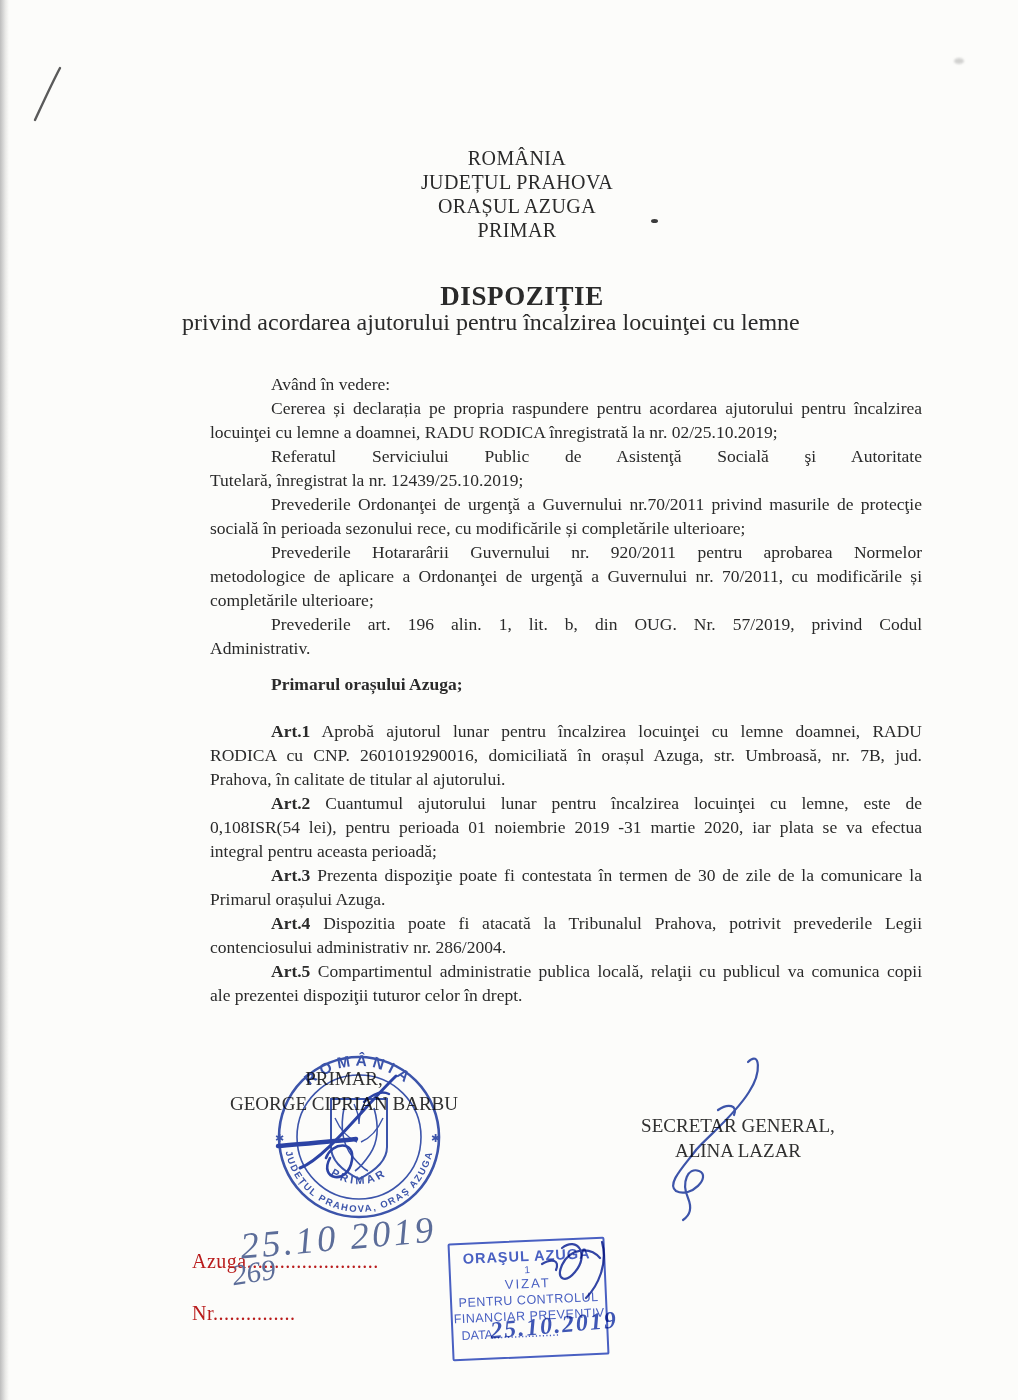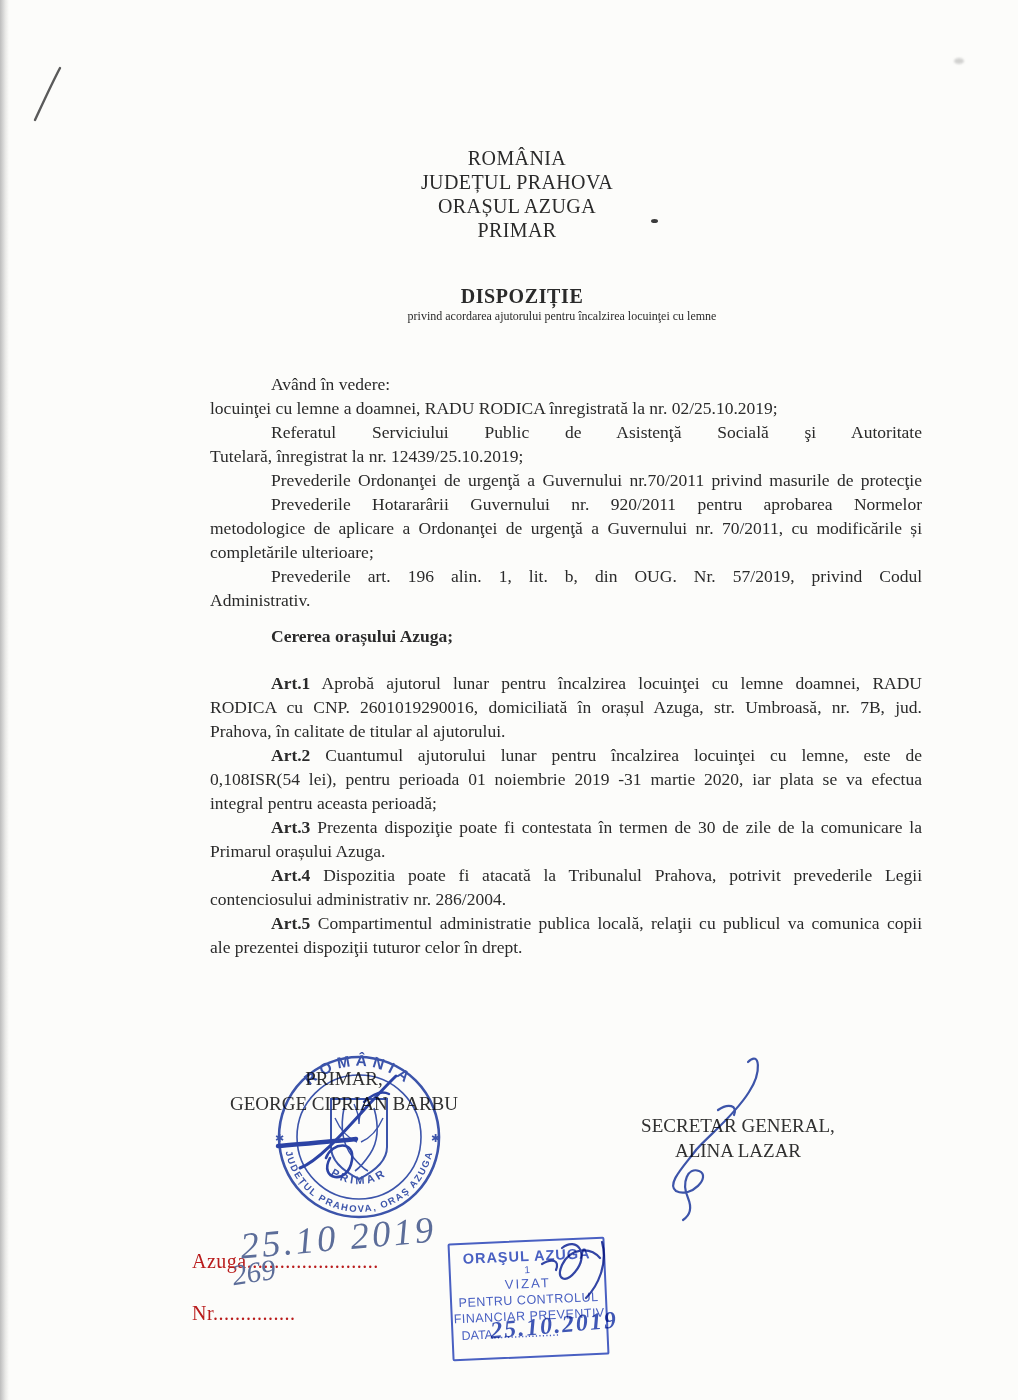--- a/index.html
+++ b/index.html
@@ -13,22 +13,22 @@
     background:linear-gradient(90deg,#bdbdbd,#e9e9e7 60%,rgba(255,255,255,0));}
   .edge-right{position:absolute;right:10px;top:0;width:2px;height:1400px;background:rgba(180,180,180,.35);}
   .smudge{position:absolute;left:954px;top:58px;width:10px;height:6px;border-radius:50%;
     background:rgba(110,110,110,.30);filter:blur(1px);}
   .inkdot{position:absolute;left:651px;top:219px;width:7px;height:4px;border-radius:50%;background:#3c3c3c;}
 
   
   #header{position:absolute;top:146px;left:97px;width:840px;text-align:center;
     font-size:20px;line-height:24px;letter-spacing:.4px;}
   #title{position:absolute;top:284px;left:104px;width:836px;text-align:center;}
-  #title .main{font-size:20px;font-weight:700;letter-spacing:.6px;line-height:24px;}
-  #subtitle{position:absolute;top:309px;left:182px;width:760px;text-align:center;font-size:12px;}
+  #title .main{font-size:27px;font-weight:700;letter-spacing:.6px;line-height:24px;}
+  #subtitle{position:absolute;top:309px;left:182px;width:760px;font-size:24px;}
 
   
   #body-lines{position:absolute;top:372px;left:166px;width:756px;
     font-size:17.5px;line-height:24px;}
   .tline{text-align:left;margin-left:44px;}
   .tline.just{text-align:justify;text-align-last:justify;}
   .tline.ind{text-indent:61px;}
   .tline.ctr{text-align:center;text-align-last:center;}
   .tline.bold{font-weight:700;}
   .gap-sm{margin-top:12px}.gap-md{margin-top:13px}.gap-lg{margin-top:23px}
@@ -88,30 +88,32 @@
     <div>PRIMAR</div>
   </div>
 
   <div id="title">
     <div class="main">DISPOZIȚIE</div>
   </div>
   <div id="subtitle">privind acordarea ajutorului pentru încalzirea locuinţei cu lemne</div>
 
   <div id="body-lines">
       <div class="tline ind">Având în vedere:</div>
+      <div class="tline ind just">Cererea și declarația pe propria raspundere pentru acordarea ajutorului pentru încalzirea</div>
       <div class="tline">locuinţei cu lemne a doamnei, RADU RODICA înregistrată la nr. 02/25.10.2019;</div>
       <div class="tline ind just">Referatul Serviciului Public de Asistenţă Socială şi Autoritate</div>
       <div class="tline">Tutelară, înregistrat la nr. 12439/25.10.2019;</div>
       <div class="tline ind just">Prevederile Ordonanţei de urgenţă a Guvernului nr.70/2011 privind masurile de protecţie</div>
+      <div class="tline">socială în perioada sezonului rece, cu modificările și completările ulterioare;</div>
       <div class="tline ind just">Prevederile Hotararârii Guvernului nr. 920/2011 pentru aprobarea Normelor</div>
       <div class="tline just">metodologice de aplicare a Ordonanţei de urgenţă a Guvernului nr. 70/2011, cu modificările și</div>
       <div class="tline">completările ulterioare;</div>
       <div class="tline ind just">Prevederile art. 196 alin. 1, lit. b, din OUG. Nr. 57/2019, privind Codul</div>
       <div class="tline">Administrativ.</div>
-      <div class="tline ind bold gap-sm">Cererea orașului Azuga;</div>
+      <div class="tline ind bold gap-sm">Primarul orașului Azuga;</div>
       <div class="tline ind just gap-lg"><b>Art.1</b> Aprobă ajutorul lunar pentru încalzirea locuinţei cu lemne doamnei, RADU</div>
       <div class="tline just">RODICA cu CNP. 2601019290016, domiciliată în orașul Azuga, str. Umbroasă, nr. 7B, jud.</div>
       <div class="tline">Prahova, în calitate de titular al ajutorului.</div>
       <div class="tline ind just"><b>Art.2</b> Cuantumul ajutorului lunar pentru încalzirea locuinţei cu lemne, este de</div>
       <div class="tline just">0,108ISR(54 lei), pentru perioada 01 noiembrie 2019 -31 martie 2020, iar plata se va efectua</div>
       <div class="tline">integral pentru aceasta perioadă;</div>
       <div class="tline ind just"><b>Art.3</b> Prezenta dispoziţie poate fi contestata în termen de 30 de zile de la comunicare la</div>
       <div class="tline">Primarul orașului Azuga.</div>
       <div class="tline ind just"><b>Art.4</b> Dispozitia poate fi atacată la Tribunalul Prahova, potrivit prevederile Legii</div>
       <div class="tline">contenciosului administrativ nr. 286/2004.</div>

